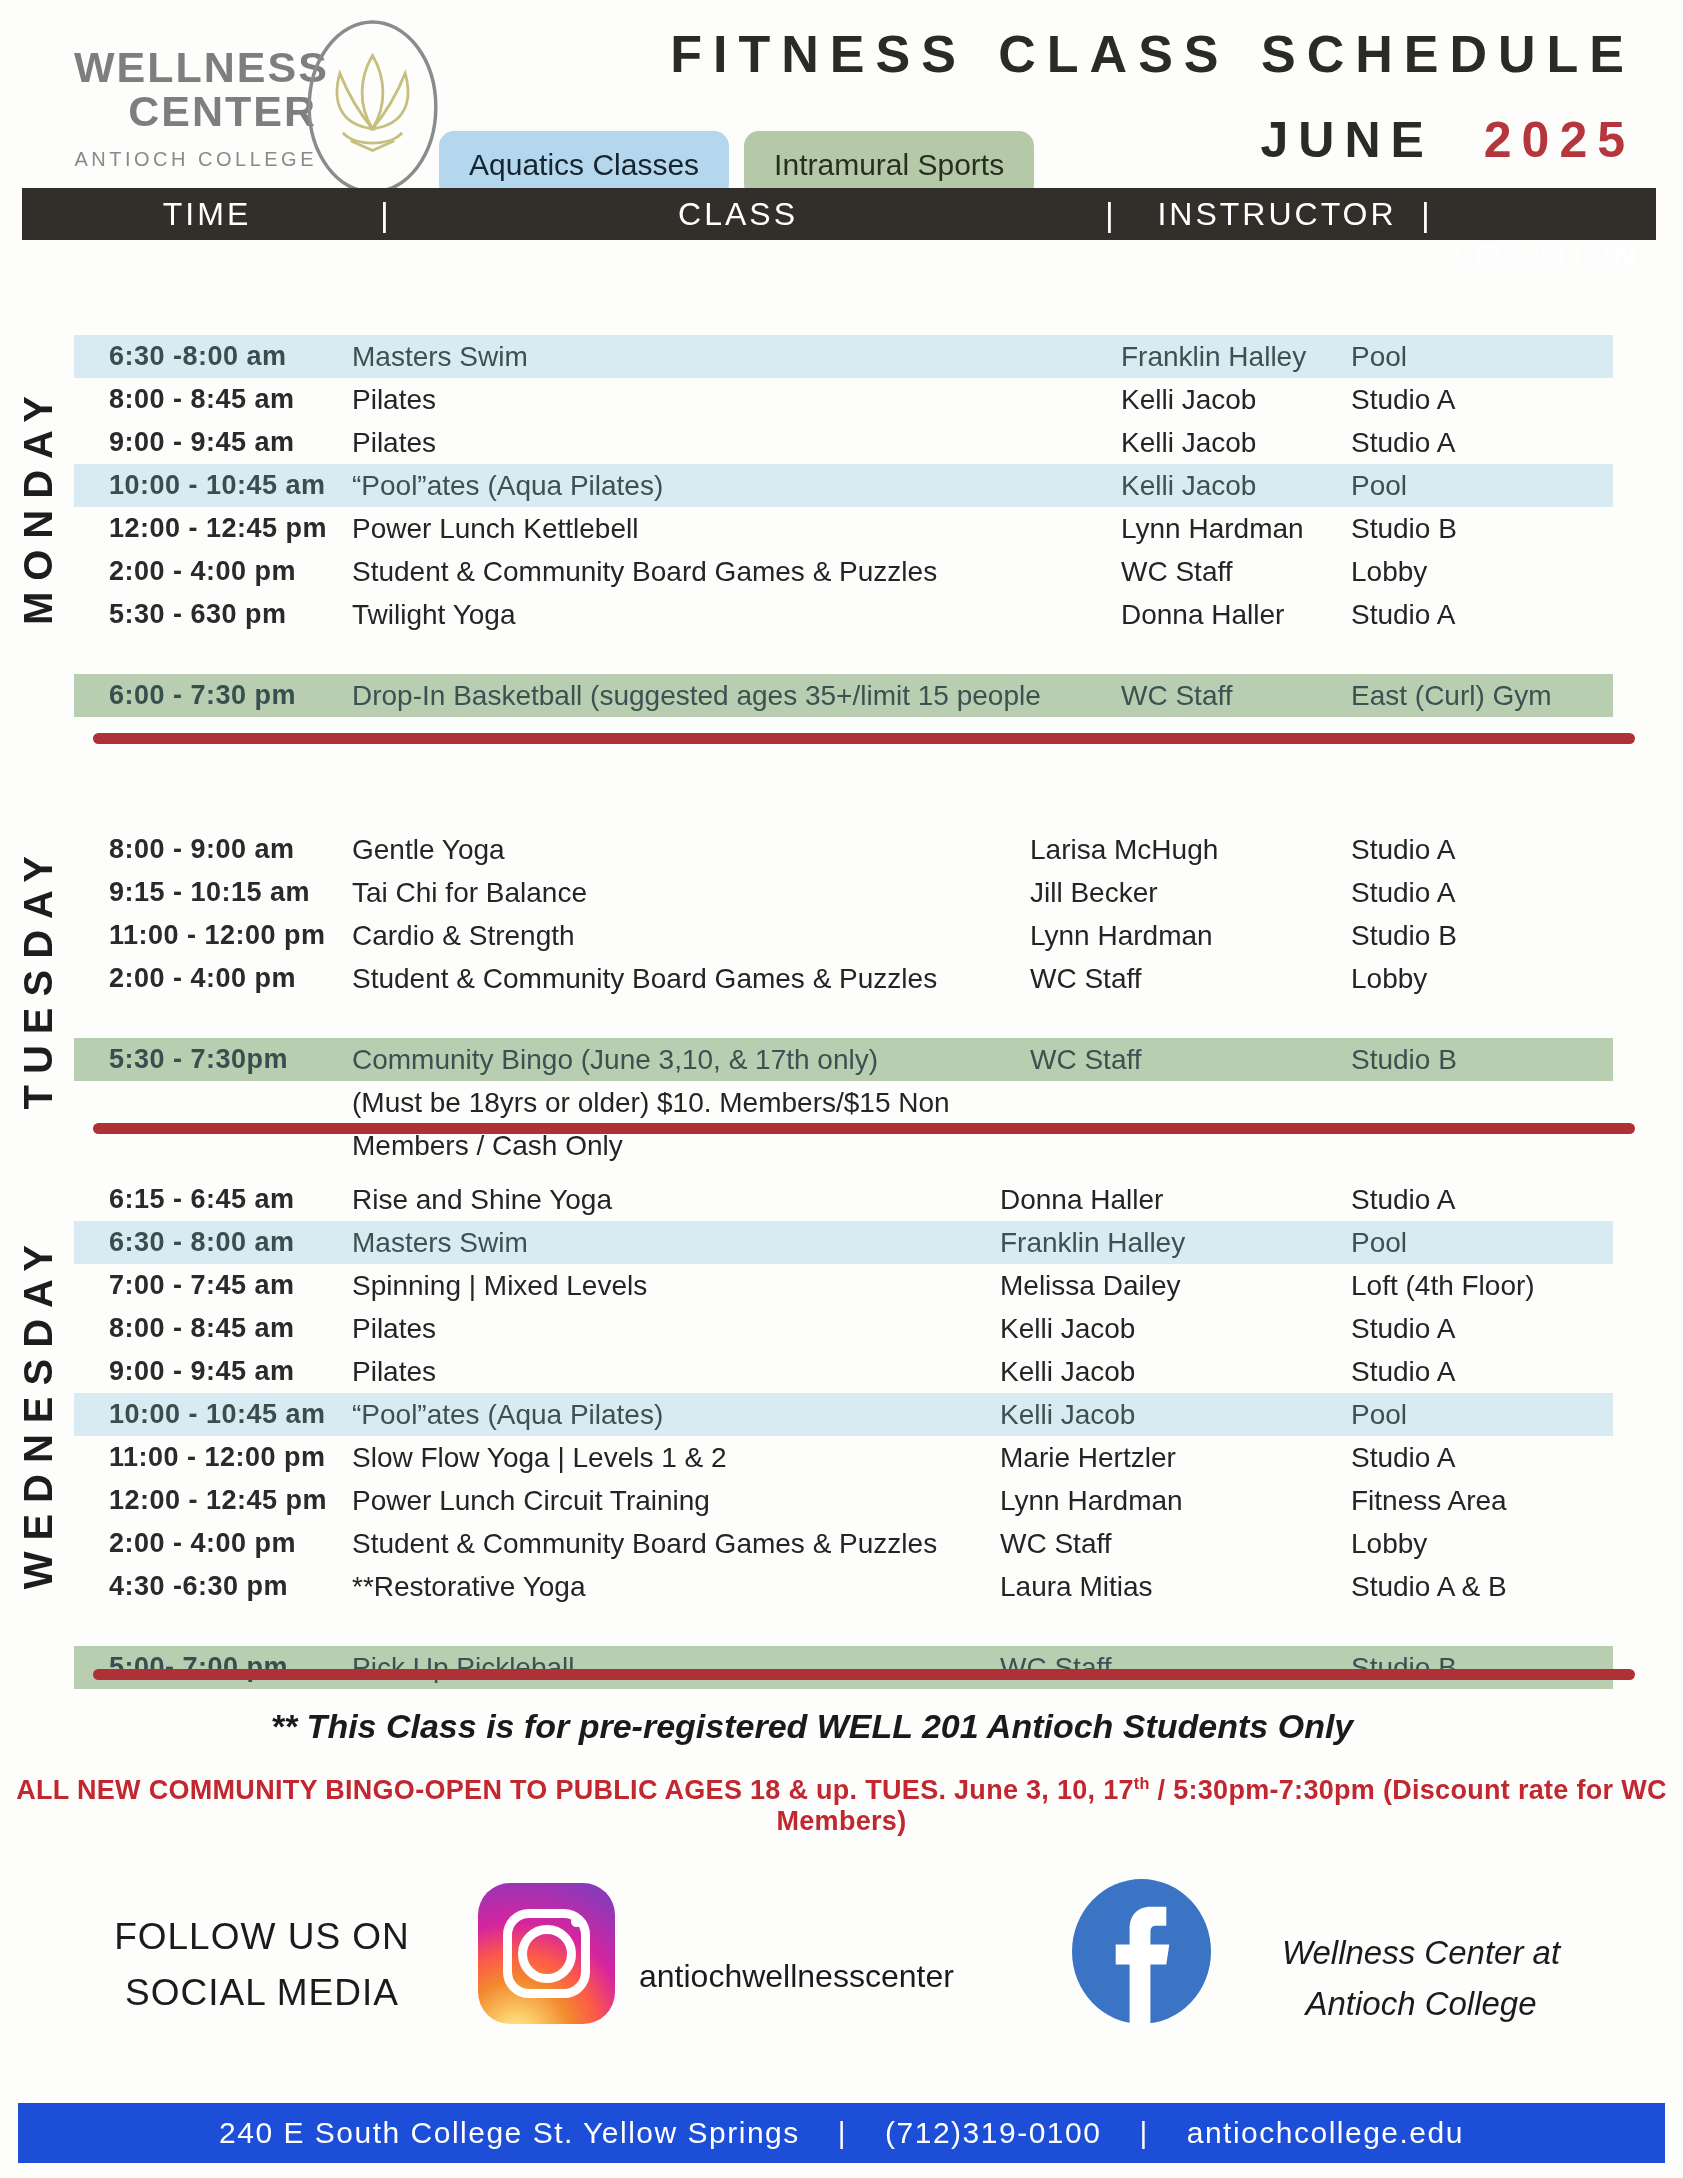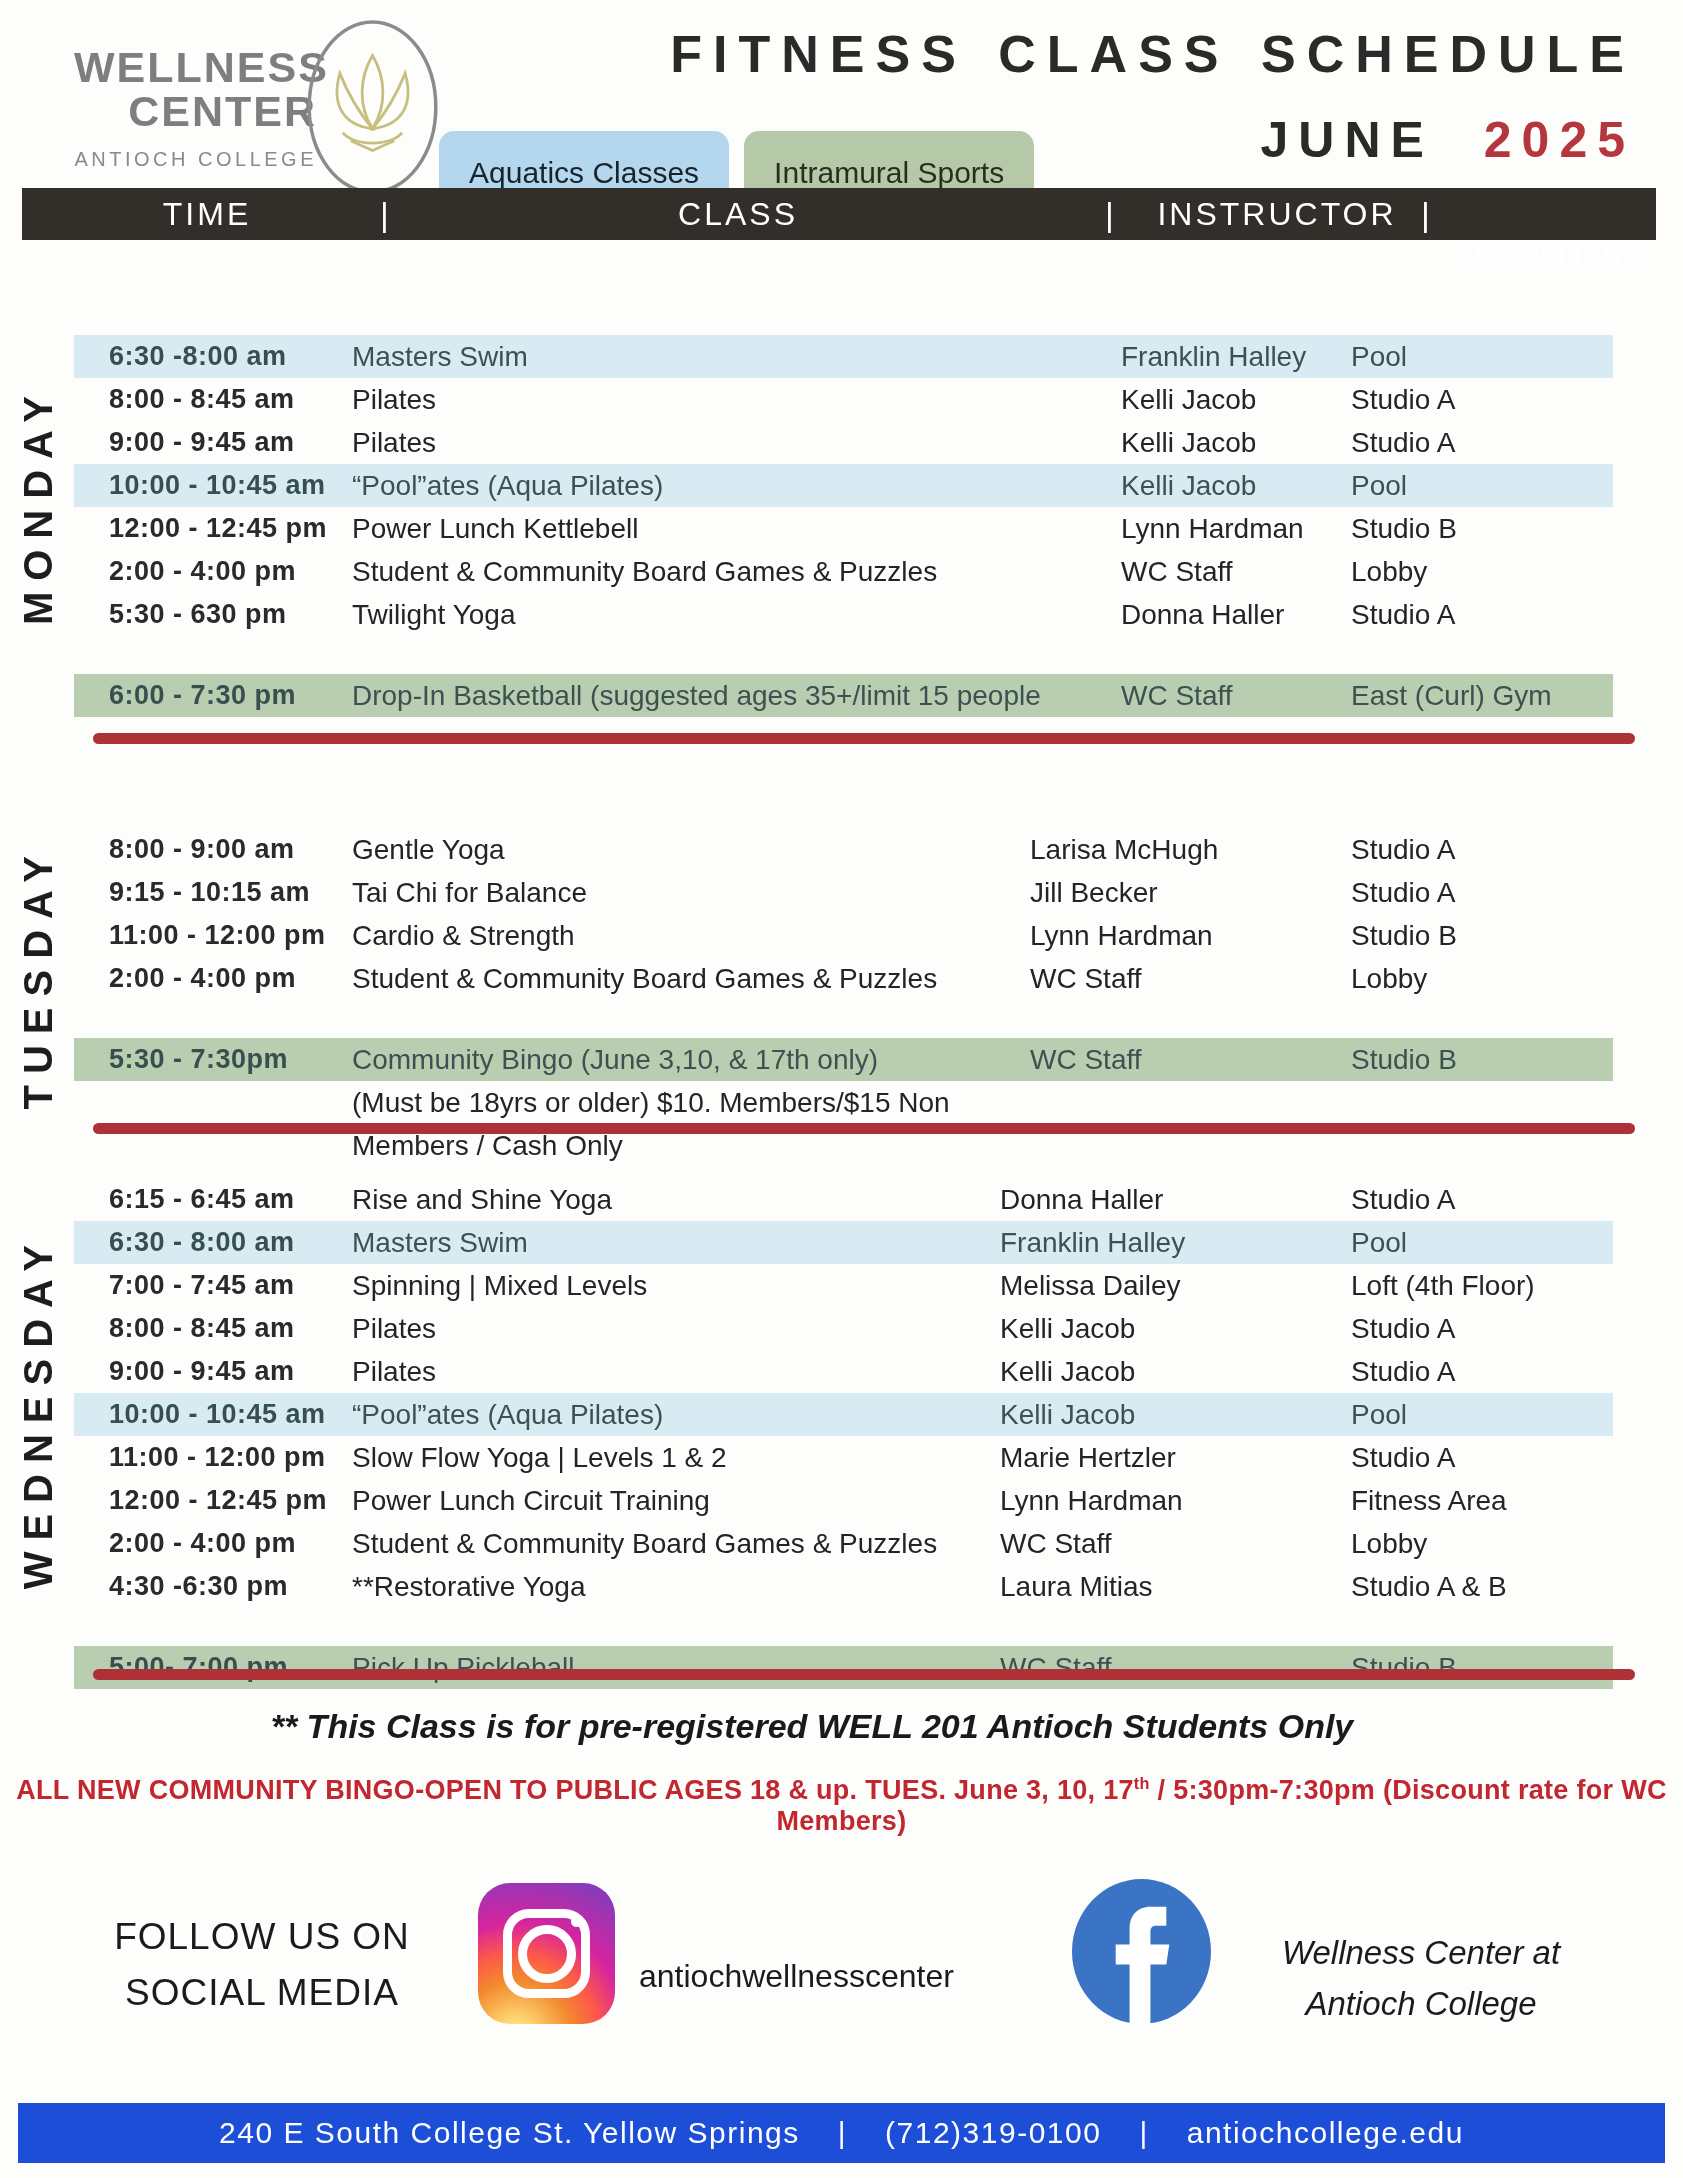--- a/index.html
+++ b/index.html
@@ -18,21 +18,21 @@
 
   
   .title { position:absolute; right:48px; top:24px; font-size:52px; font-weight:700;
            letter-spacing:11px; word-spacing:6px; color:#2c2a28; white-space:nowrap; }
   .date-line { position:absolute; right:48px; top:111px; font-size:50px; font-weight:700;
                letter-spacing:10px; color:#2c2a28; white-space:nowrap; }
   .date-line .year { color:#b5363c; margin-left:26px; }
 
   
   .legend { position:absolute; left:439px; top:131px; display:flex; gap:15px; }
-  .badge { height:52px; display:flex; align-items:center; padding:16px 30px;
+  .badge { height:52px; display:flex; align-items:center; padding:8px 30px;
            border-radius:15px; font-size:30px; white-space:nowrap; }
   .badge-aquatics { background:#b4d7ee; color:#16242e; }
   .badge-intramural { background:#b5c9a8; color:#26301f; }
 
   
   .colbar { position:absolute; left:22px; top:188px; width:1634px; height:52px; background:#322e2a; }
   .colbar span { position:absolute; top:50%; transform:translate(-50%,-50%); color:#ffffff;
                  font-size:32px; letter-spacing:3px; white-space:nowrap; }
   .colbar .sep { font-weight:300; font-size:34px; }
 

